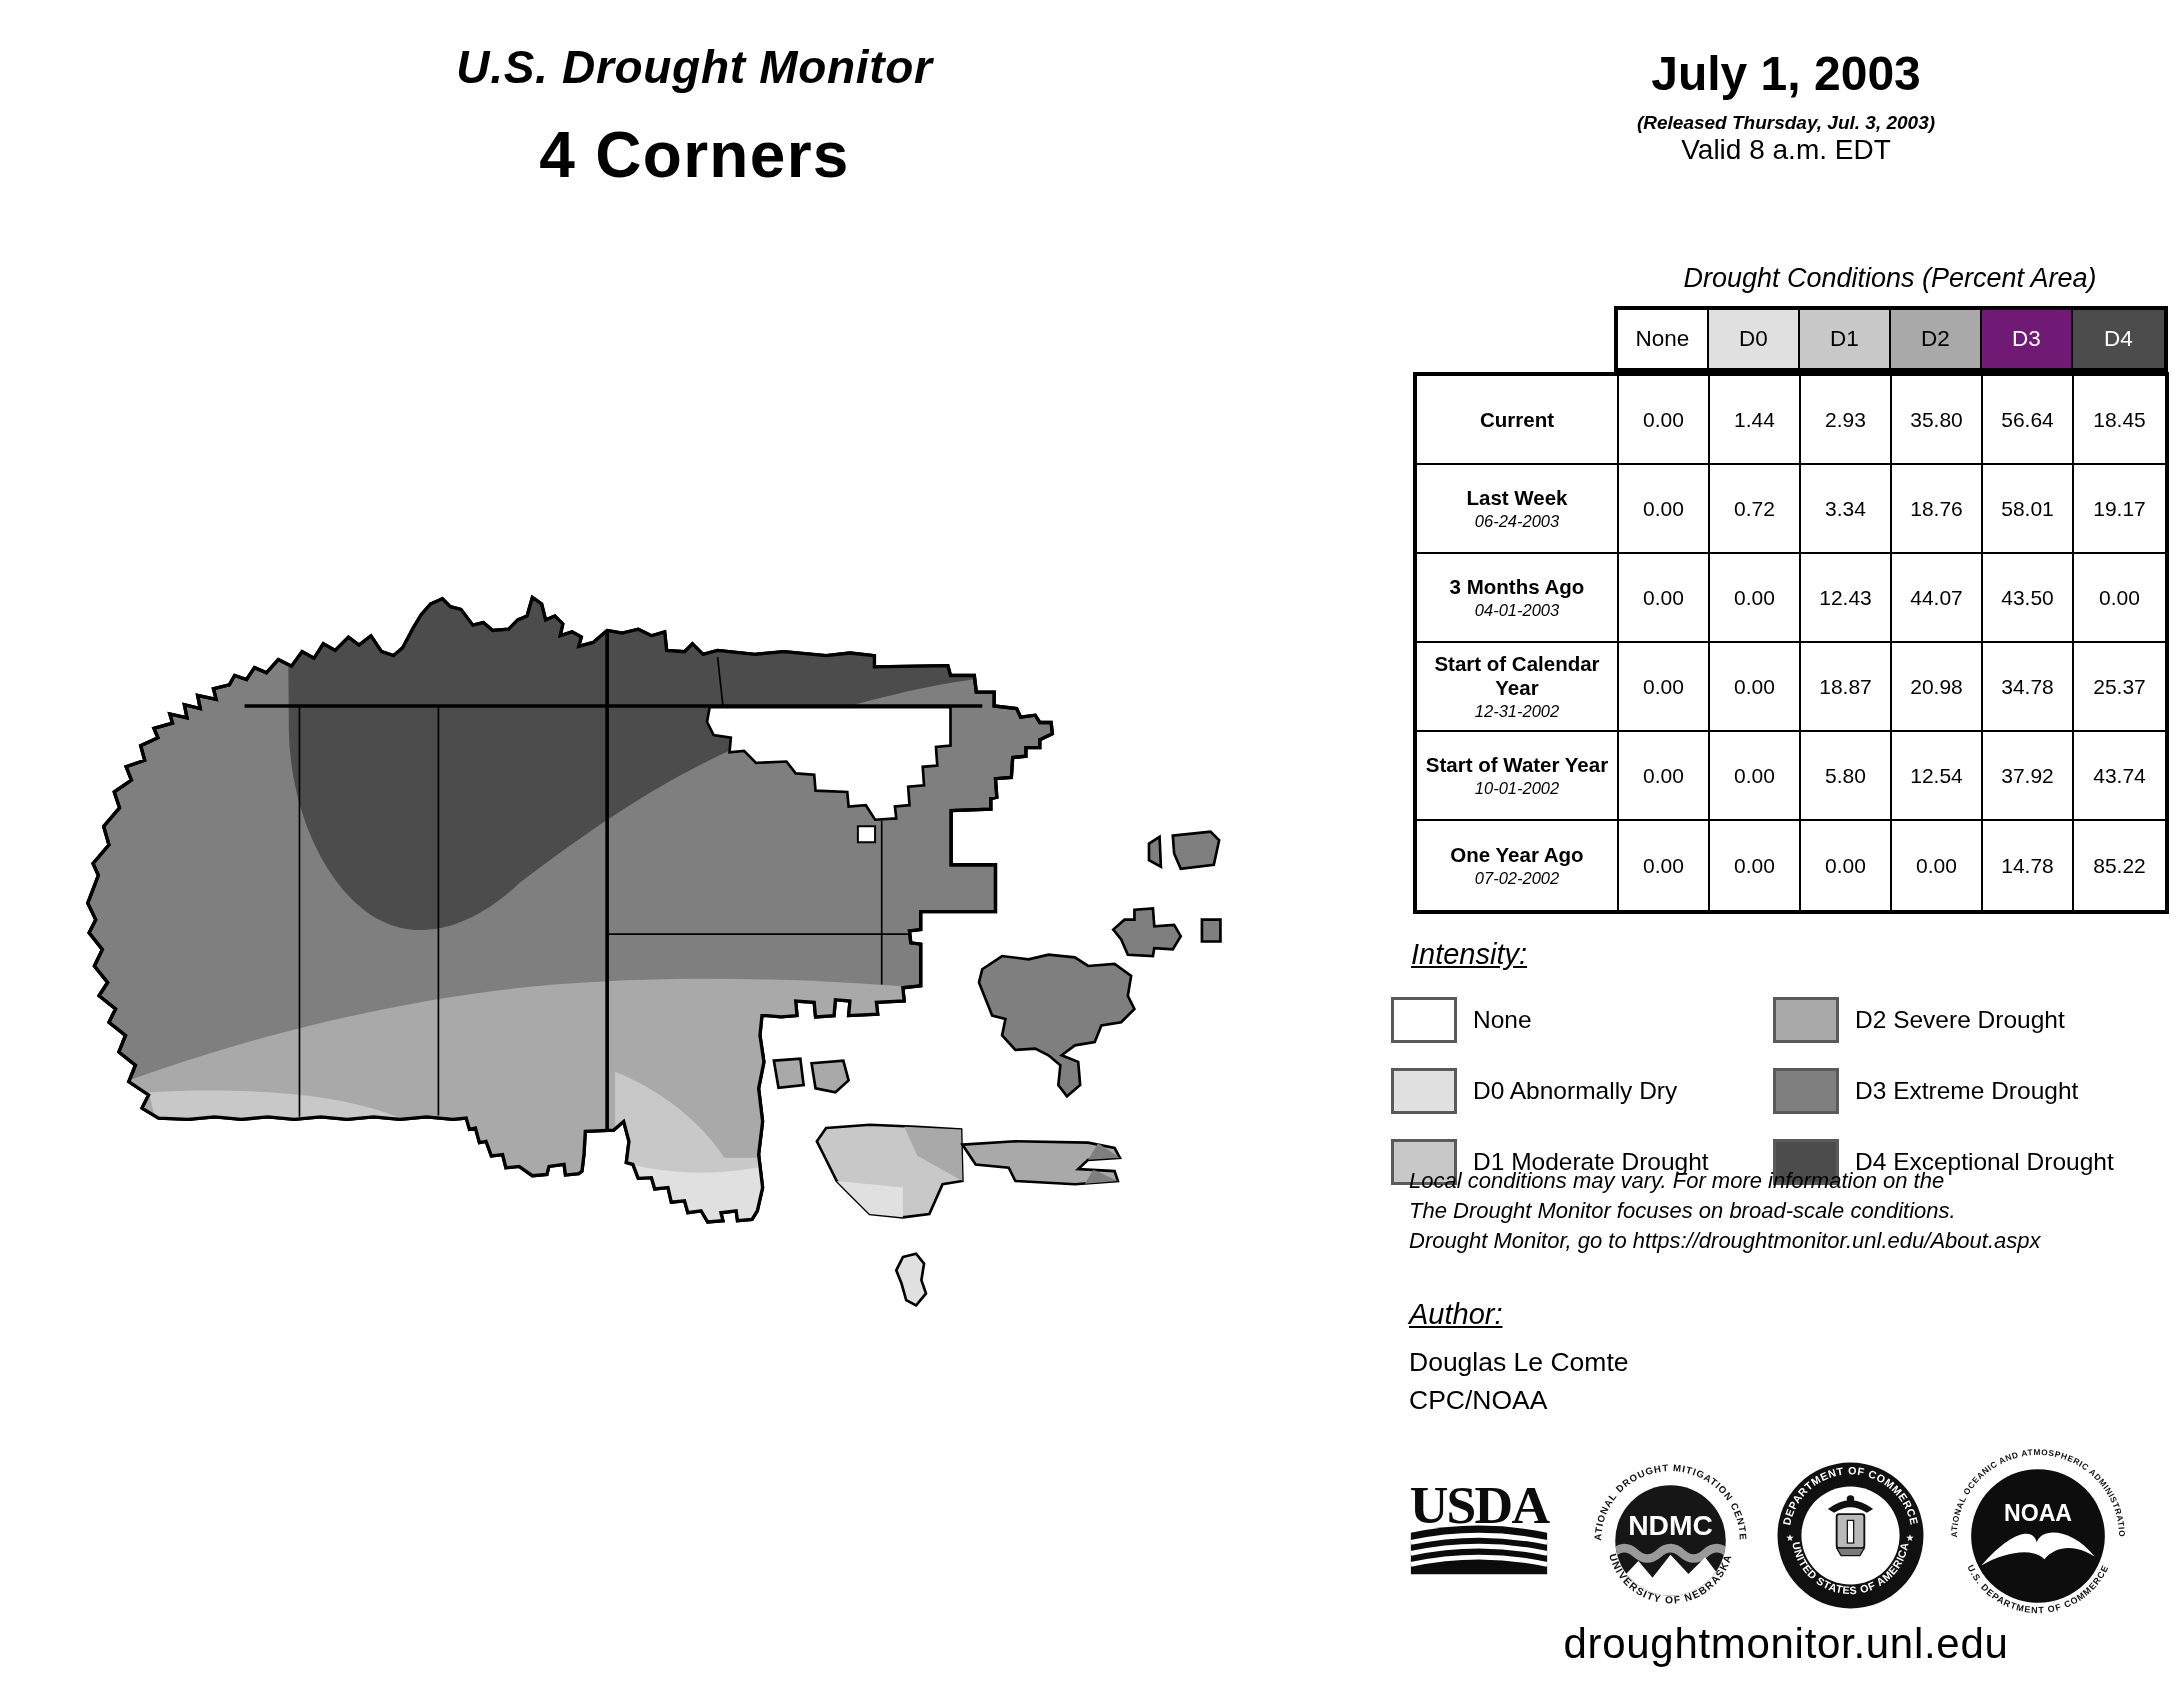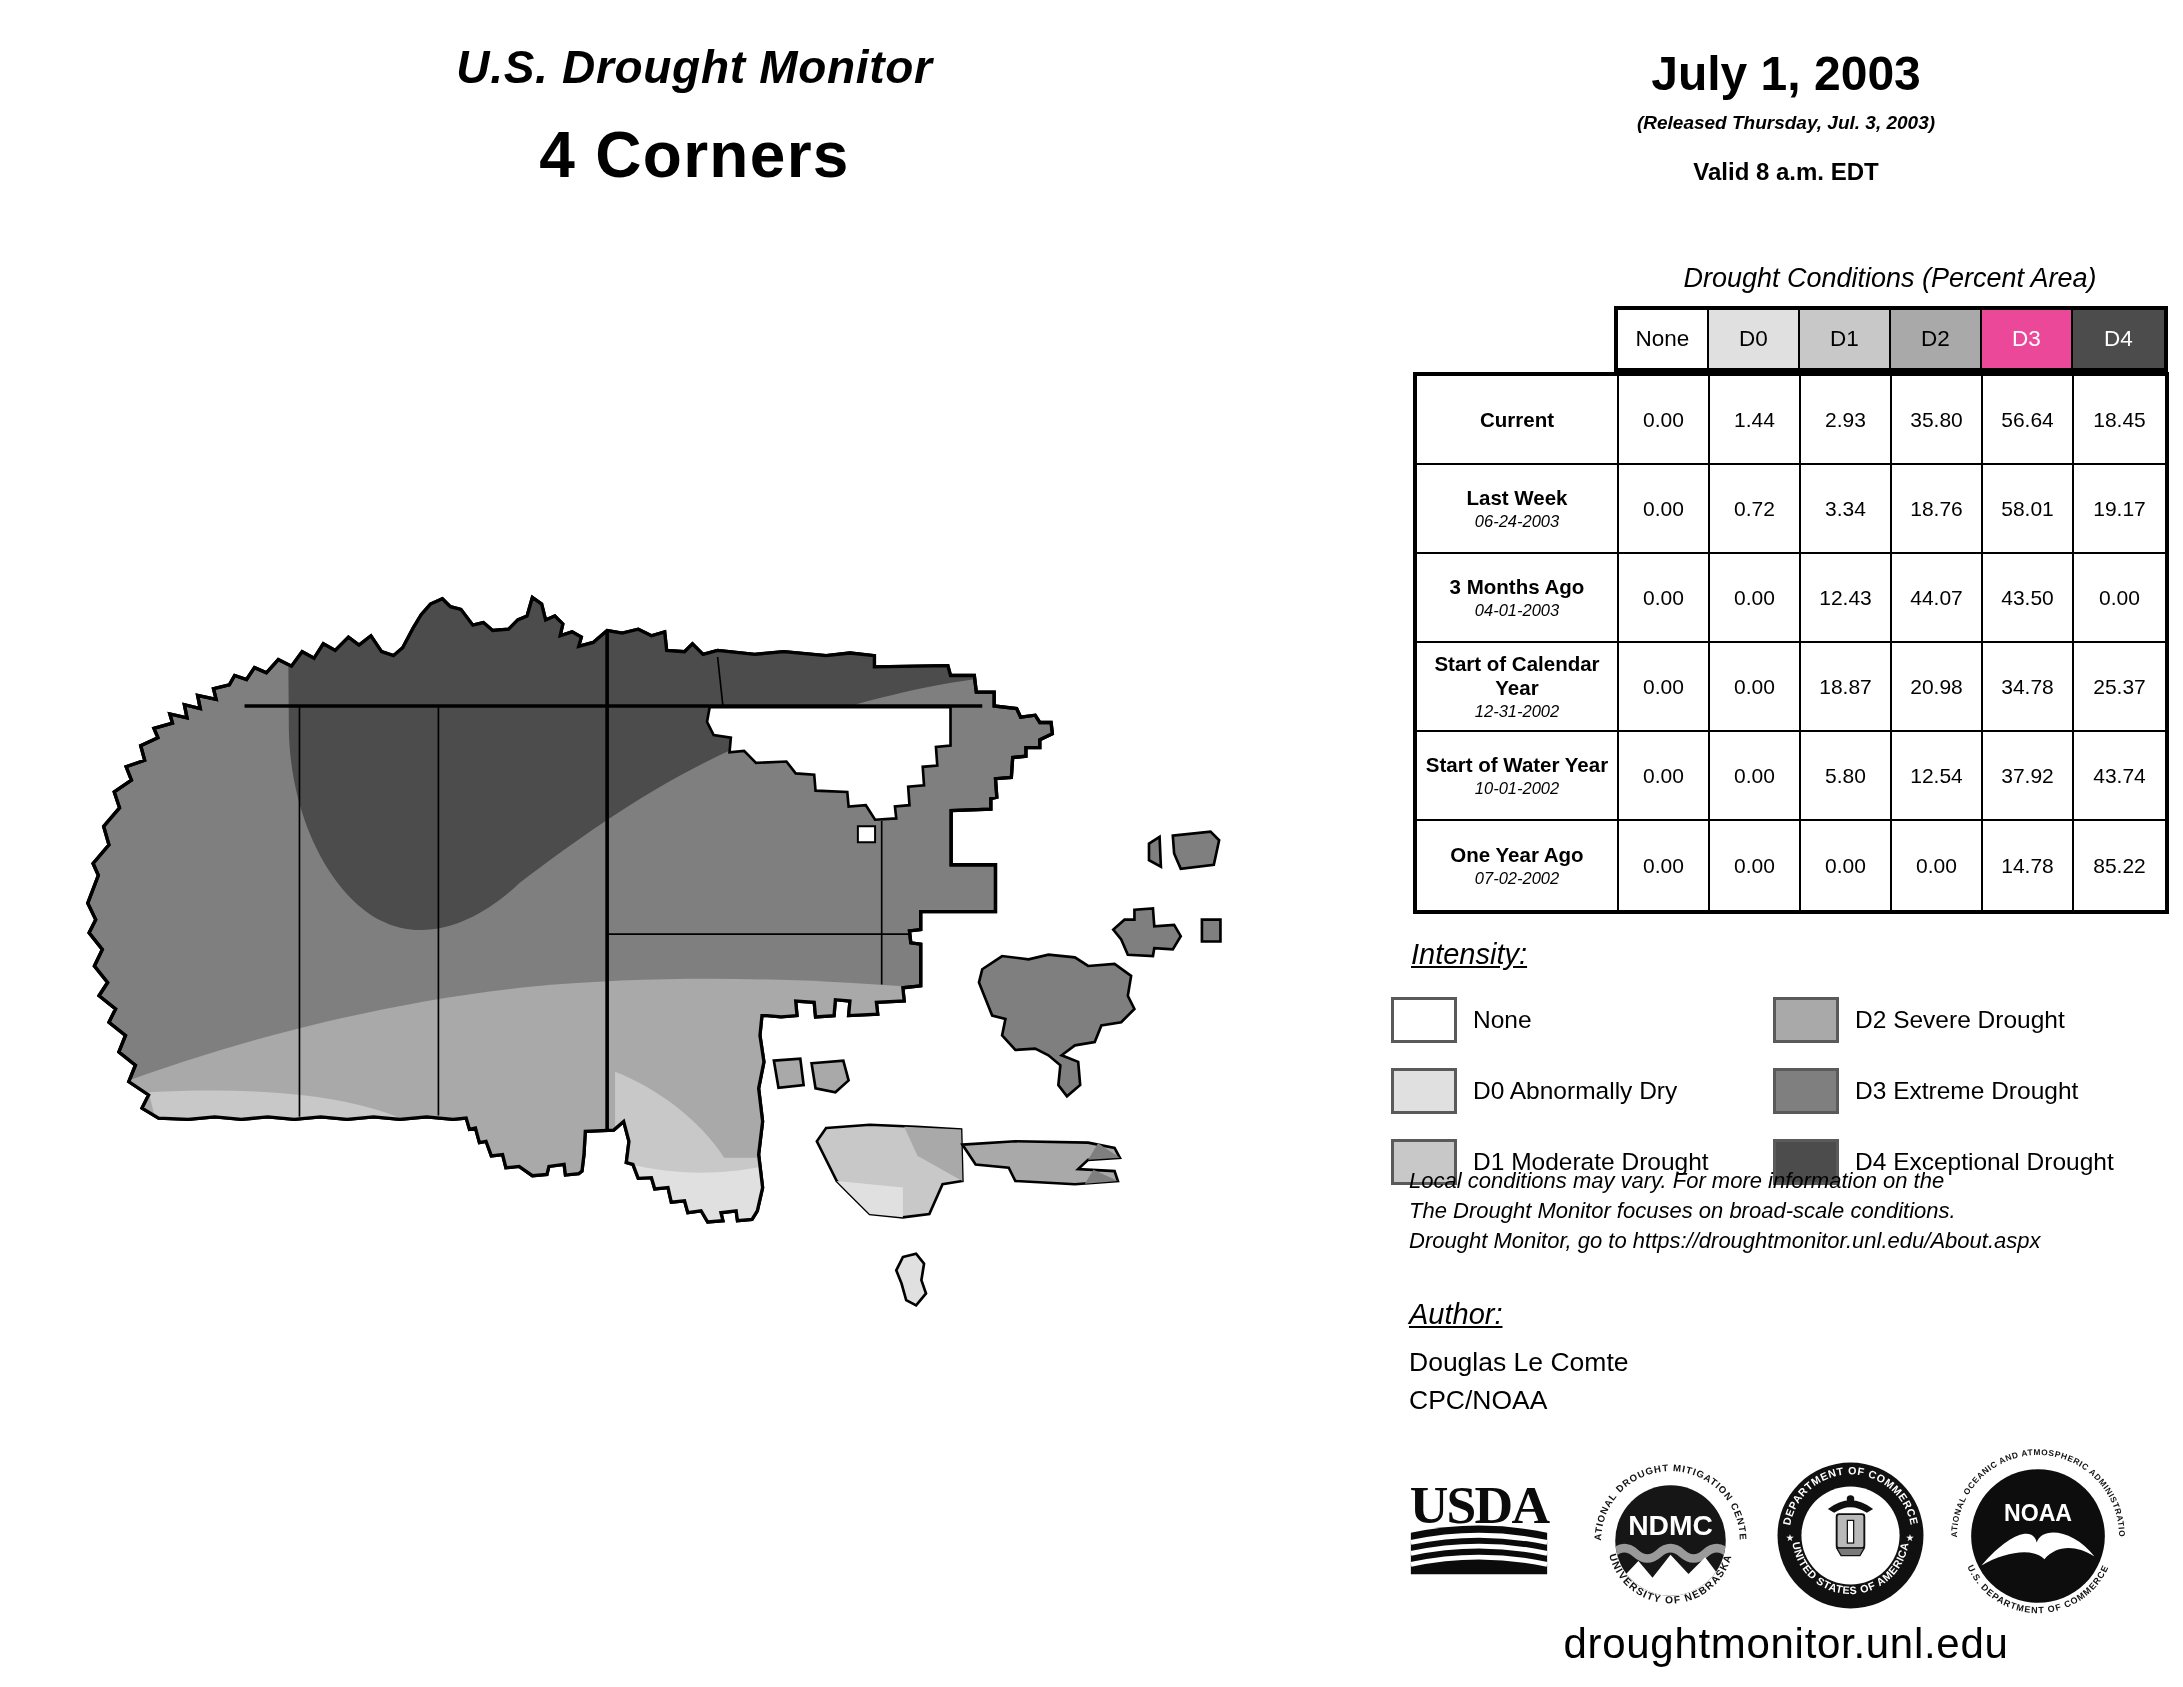--- a/index.html
+++ b/index.html
@@ -9,21 +9,21 @@
 
   
   .title-wrap{left:185px;top:40px;width:1019px;text-align:center;}
   .title-main{font-size:46px;font-weight:bold;font-style:italic;letter-spacing:0.7px;}
   .title-region{font-size:64px;font-weight:bold;margin-top:24px;letter-spacing:1.3px;}
 
   
   .rhead{left:1389px;top:46px;width:794px;text-align:center;}
   .date-main{font-size:48px;font-weight:bold;}
   .date-released{font-size:19px;font-weight:bold;font-style:italic;margin-top:11px;}
-  .date-valid{font-size:24px;font-weight:bold;margin-top:24px;}
+  .date-valid{font-size:28px;font-weight:normal;margin-top:0;}
 
   
   .tbl-title{left:1614px;top:263px;width:552px;text-align:center;
              font-size:27px;font-style:italic;}
   .tbl-head{left:1614px;top:306px;display:grid;grid-template-columns:repeat(6,91px);
             border:4px solid #000;box-sizing:content-box;}
   .tbl-head .hcell{height:58px;display:flex;align-items:center;justify-content:center;
             font-size:22.5px;border-right:2.6px solid #000;box-sizing:border-box;}
   .tbl-head .hcell:last-child{border-right:none;}
   .hdr-dark{color:#fff;}
@@ -136,21 +136,21 @@
     </g>
   </svg>
 
   <div class="abs tbl-title">Drought Conditions (Percent Area)</div>
 
   <div class="abs tbl-head">
     <div class="hcell" style="background: rgb(255, 255, 255);">None</div>
     <div class="hcell" style="background: rgb(224, 224, 224);">D0</div>
     <div class="hcell" style="background: rgb(200, 200, 200);">D1</div>
     <div class="hcell" style="background: rgb(169, 169, 169);">D2</div>
-    <div class="hcell hdr-dark" style="background: #ec4899;">D3</div>
+    <div class="hcell hdr-dark" style="background: #701a75;">D3</div>
     <div class="hcell hdr-dark" style="background: rgb(76, 76, 76);">D4</div>
   </div>
 
   <div class="abs tbl-body">
 
     <div class="cell">
         <div class="rlabel">Current</div>
       </div>
     <div class="cell">
         <div class="val">0.00</div>

